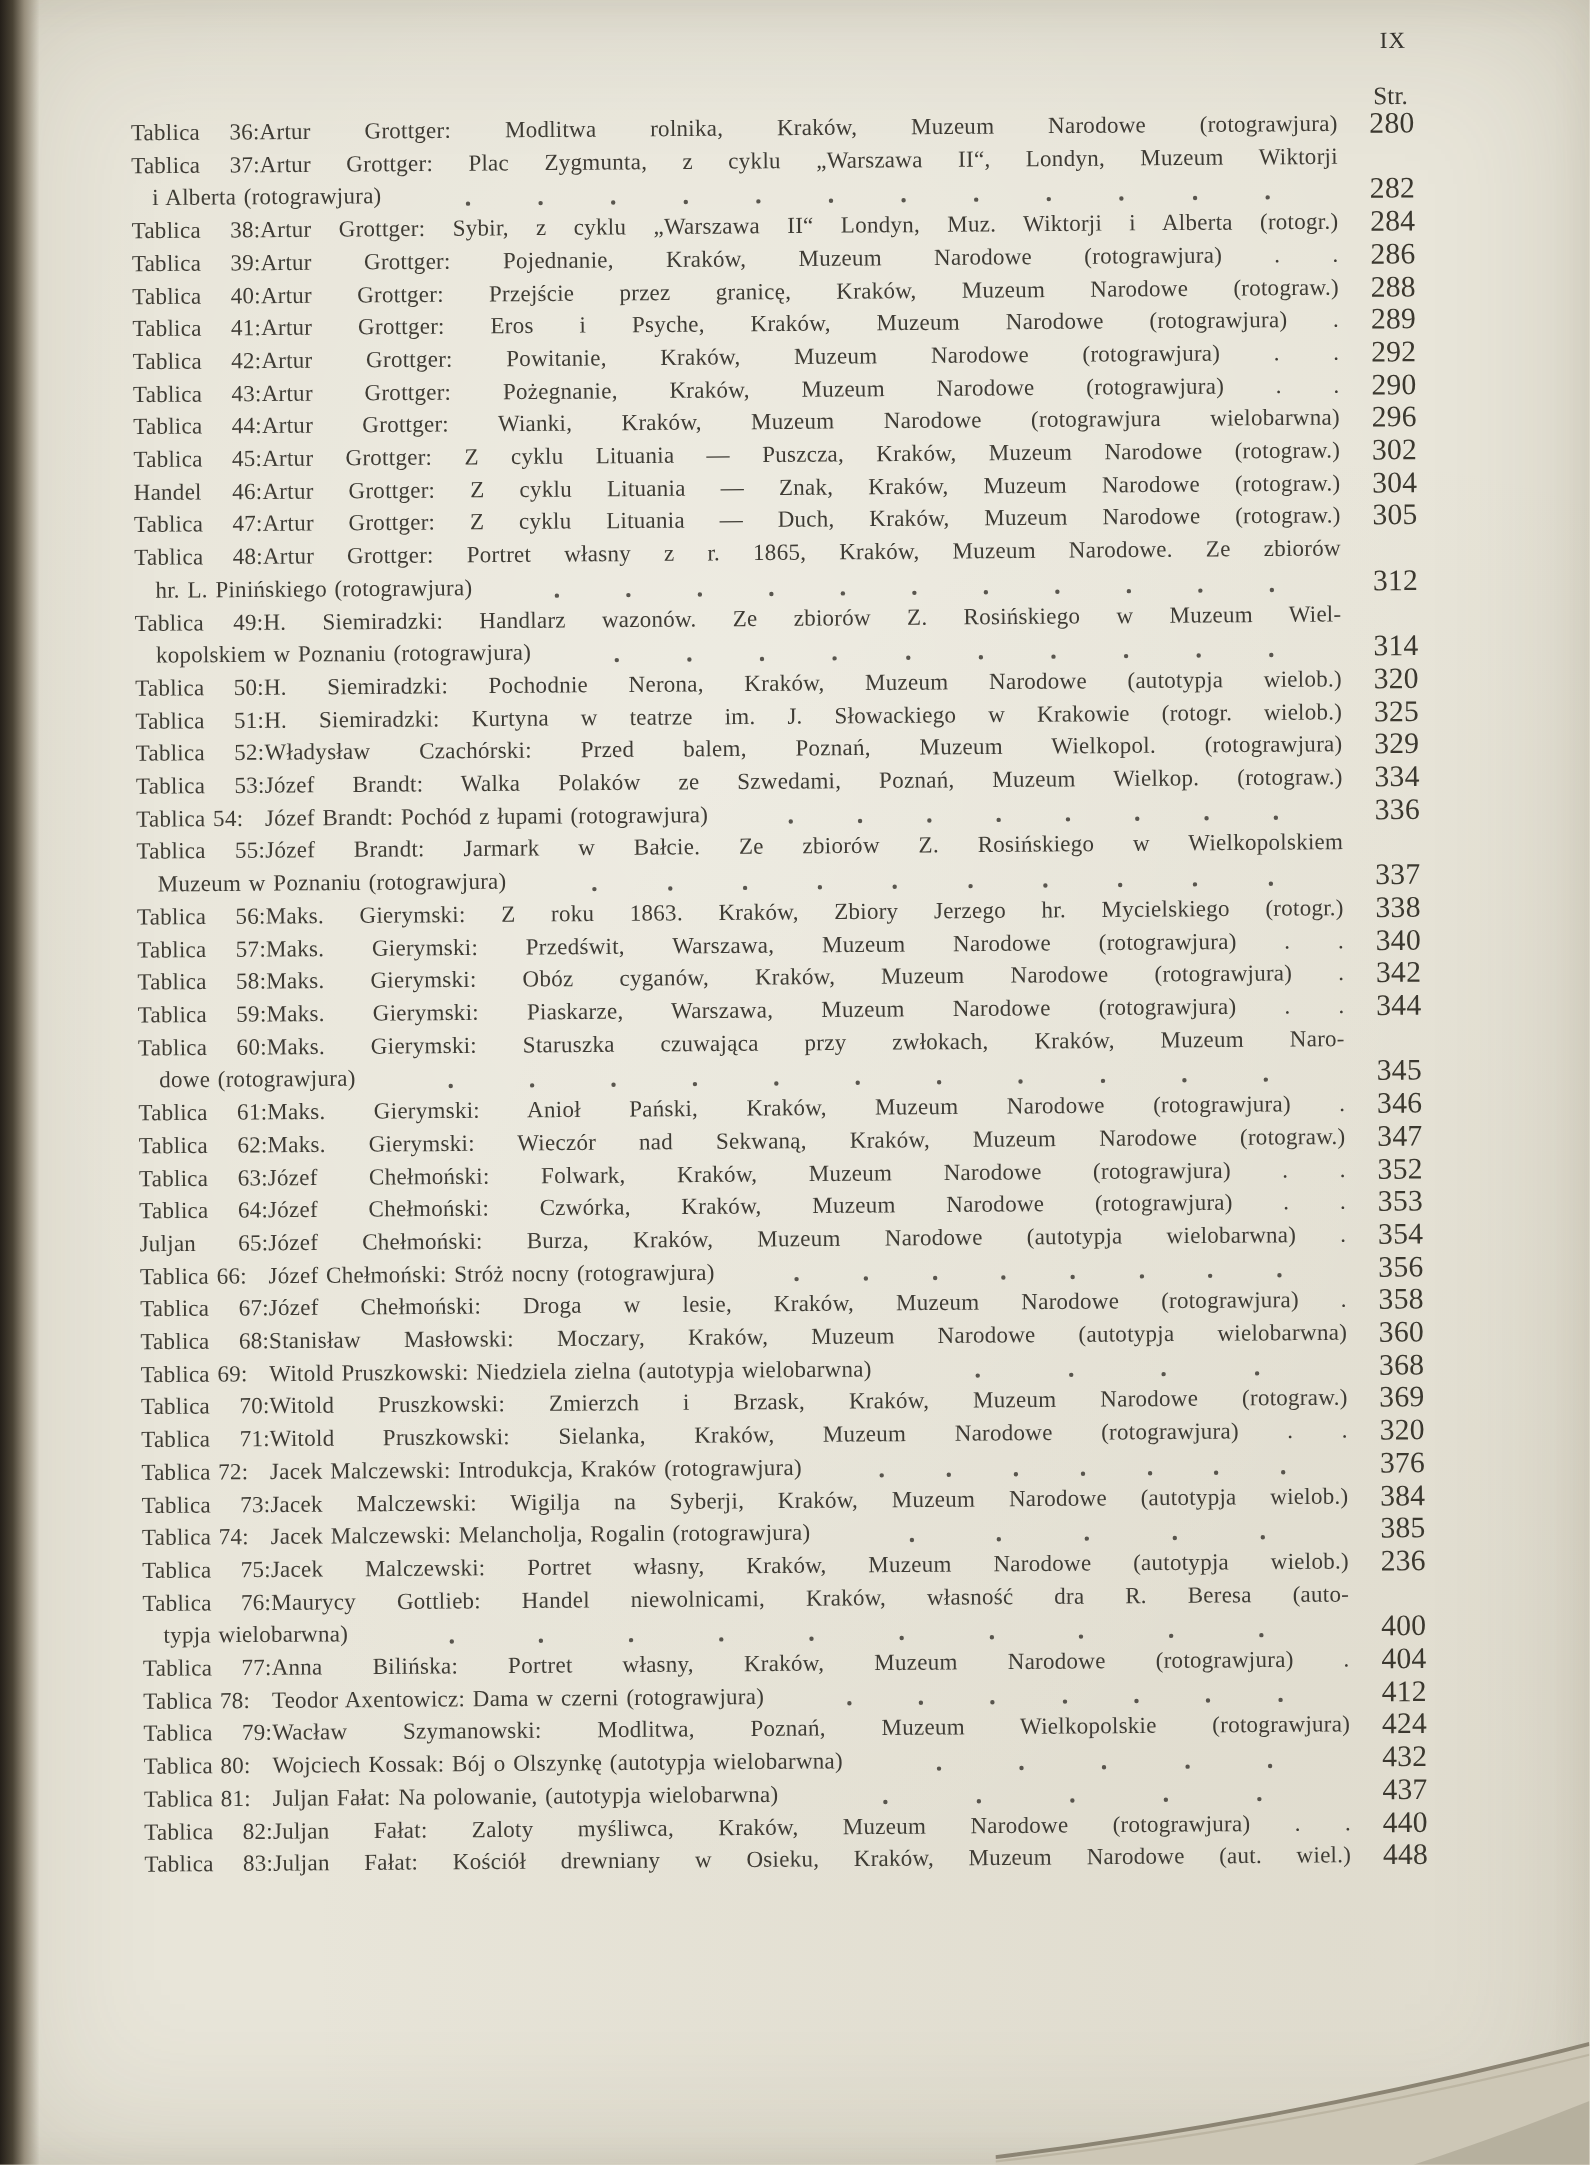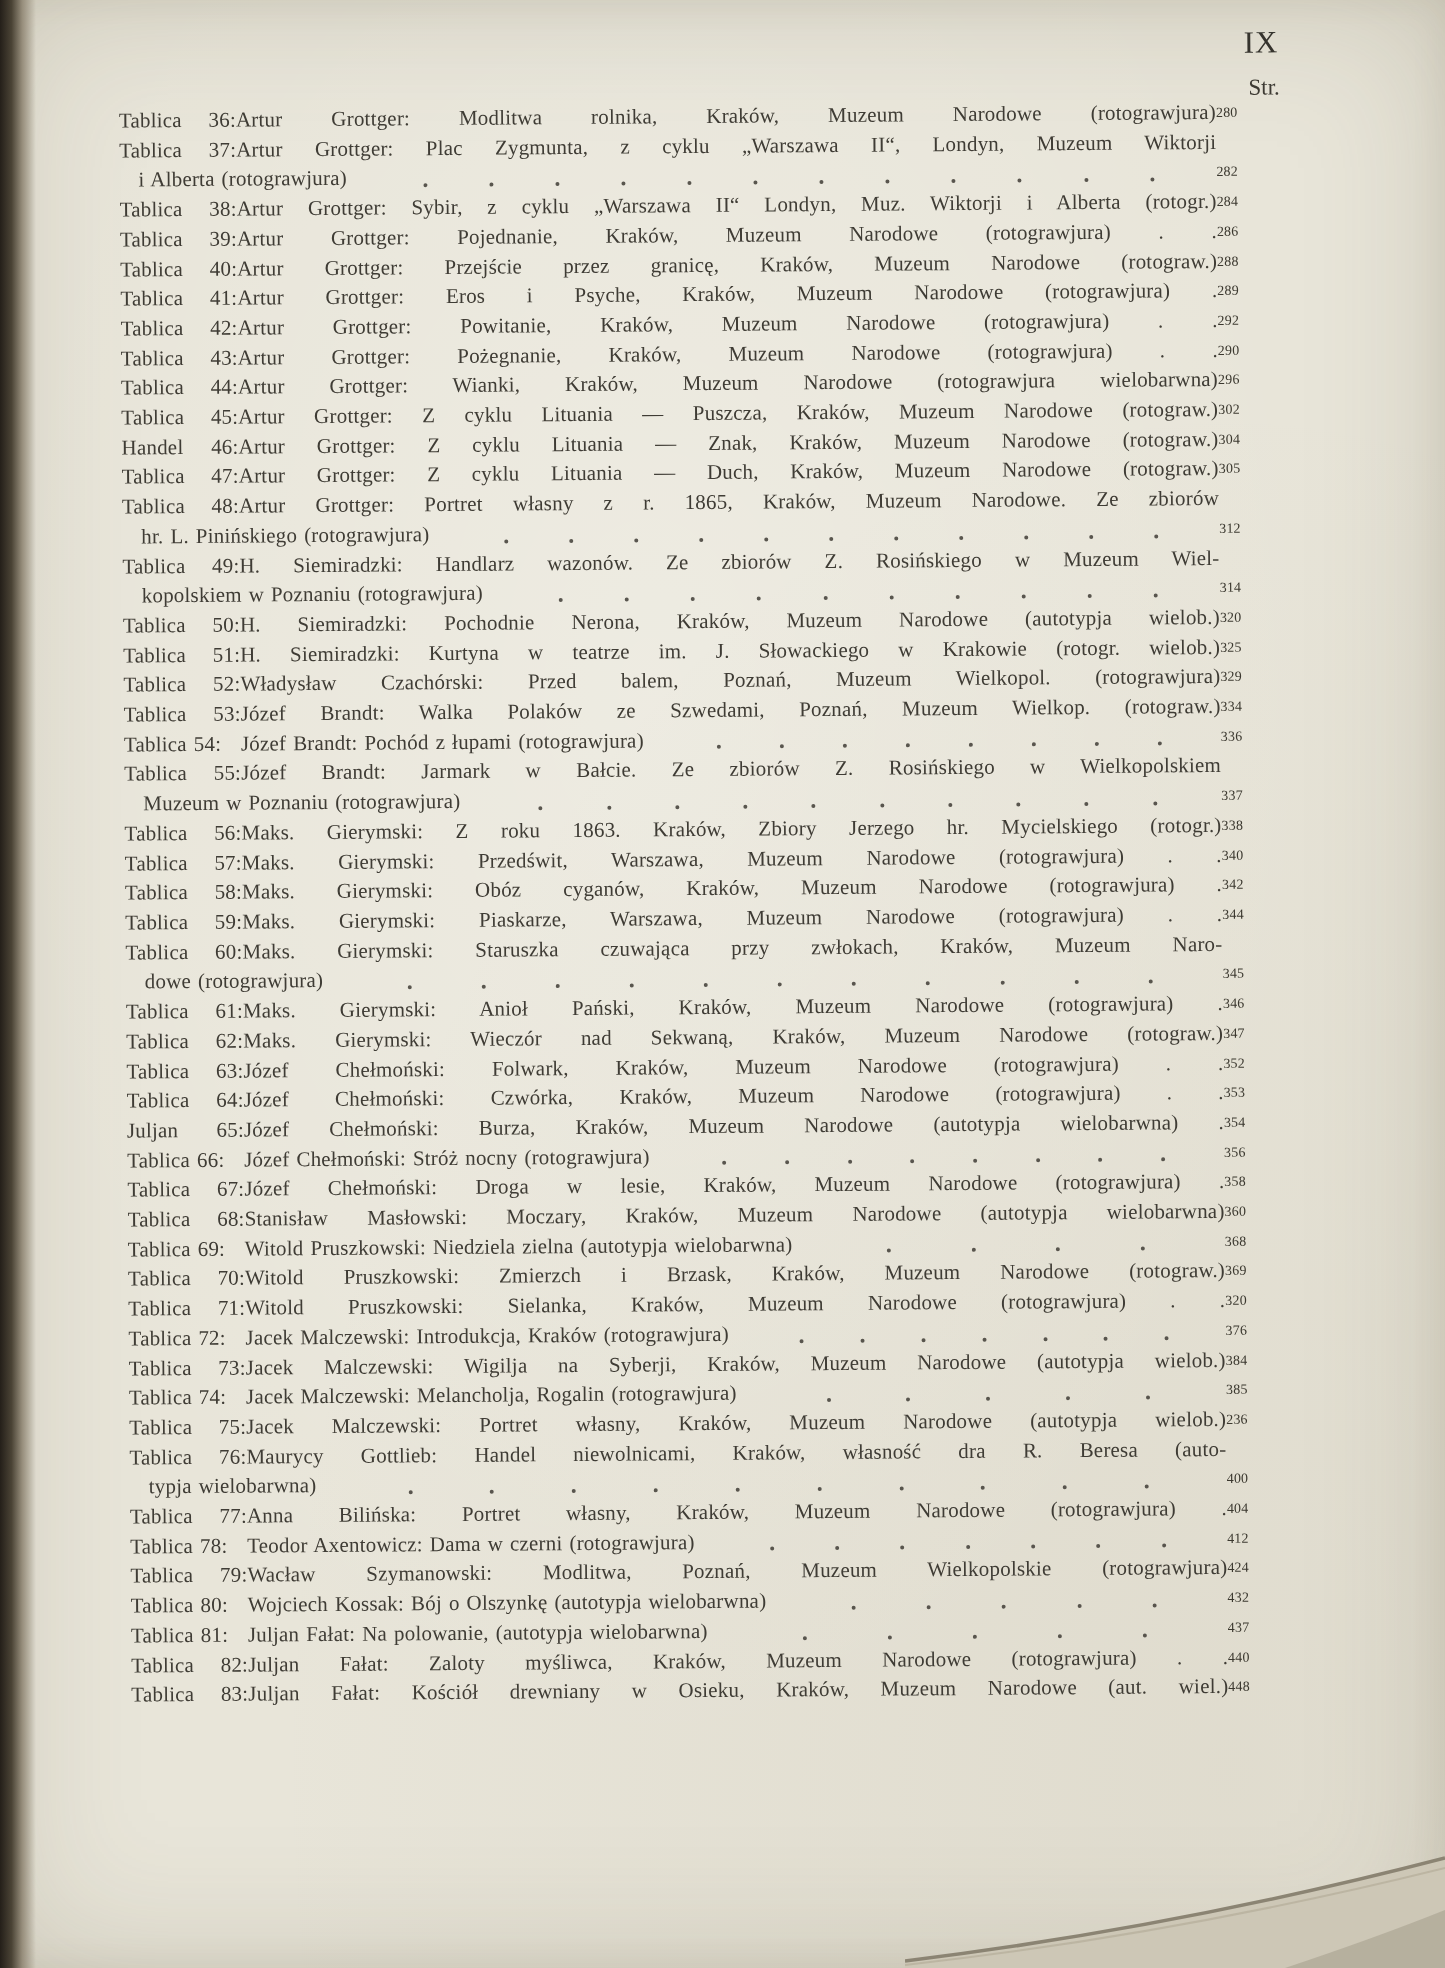--- a/index.html
+++ b/index.html
@@ -27,36 +27,36 @@
     position:absolute;left:0;top:0;bottom:0;width:36px;
     background:linear-gradient(90deg,#241f19 0%,#4a4335 32%,#978e7c 62%,rgba(160,152,136,0) 100%);
   }
   .content{
     position:absolute;left:0;top:0;right:0;bottom:0;
     transform:rotate(-0.45deg);
     transform-origin:60px 0;
   }
   .folio{
     position:absolute;top:34px;right:167px;
-    font-size:31px;letter-spacing:1px;color:#35332d;
+    font-size:21px;letter-spacing:1px;color:#35332d;
   }
   .str-head{
     position:absolute;top:84px;right:166px;
     font-size:23px;color:#3d3a33;
   }
   .toc{
     position:absolute;left:118px;right:160px;top:107px;
     font-size:21px;line-height:29.7px;
     letter-spacing:0.2px;word-spacing:1.5px;
   }
   .entry{display:flex;align-items:flex-start;}
   .entry-body{flex:1;min-width:0;}
   .page-num{
-    width:70px;flex:none;align-self:flex-end;
-    font-size:14px;color:#3b382f;
+    width:70px;flex:none;text-align:right;align-self:flex-end;
+    font-size:27px;color:#3b382f;
   }
   .label{display:inline-block;width:117px;}
   .line.fill{text-align:justify;text-align-last:justify;}
   .line.cont{padding-left:19px;}
   .line.dotline{display:flex;}
   .dotline .label{flex:none;}
   .dotline .text{flex:none;white-space:pre;}
   .leader{
     flex:1;display:flex;justify-content:space-evenly;align-items:flex-end;
     padding-bottom:6px;margin-left:14px;min-width:0;

